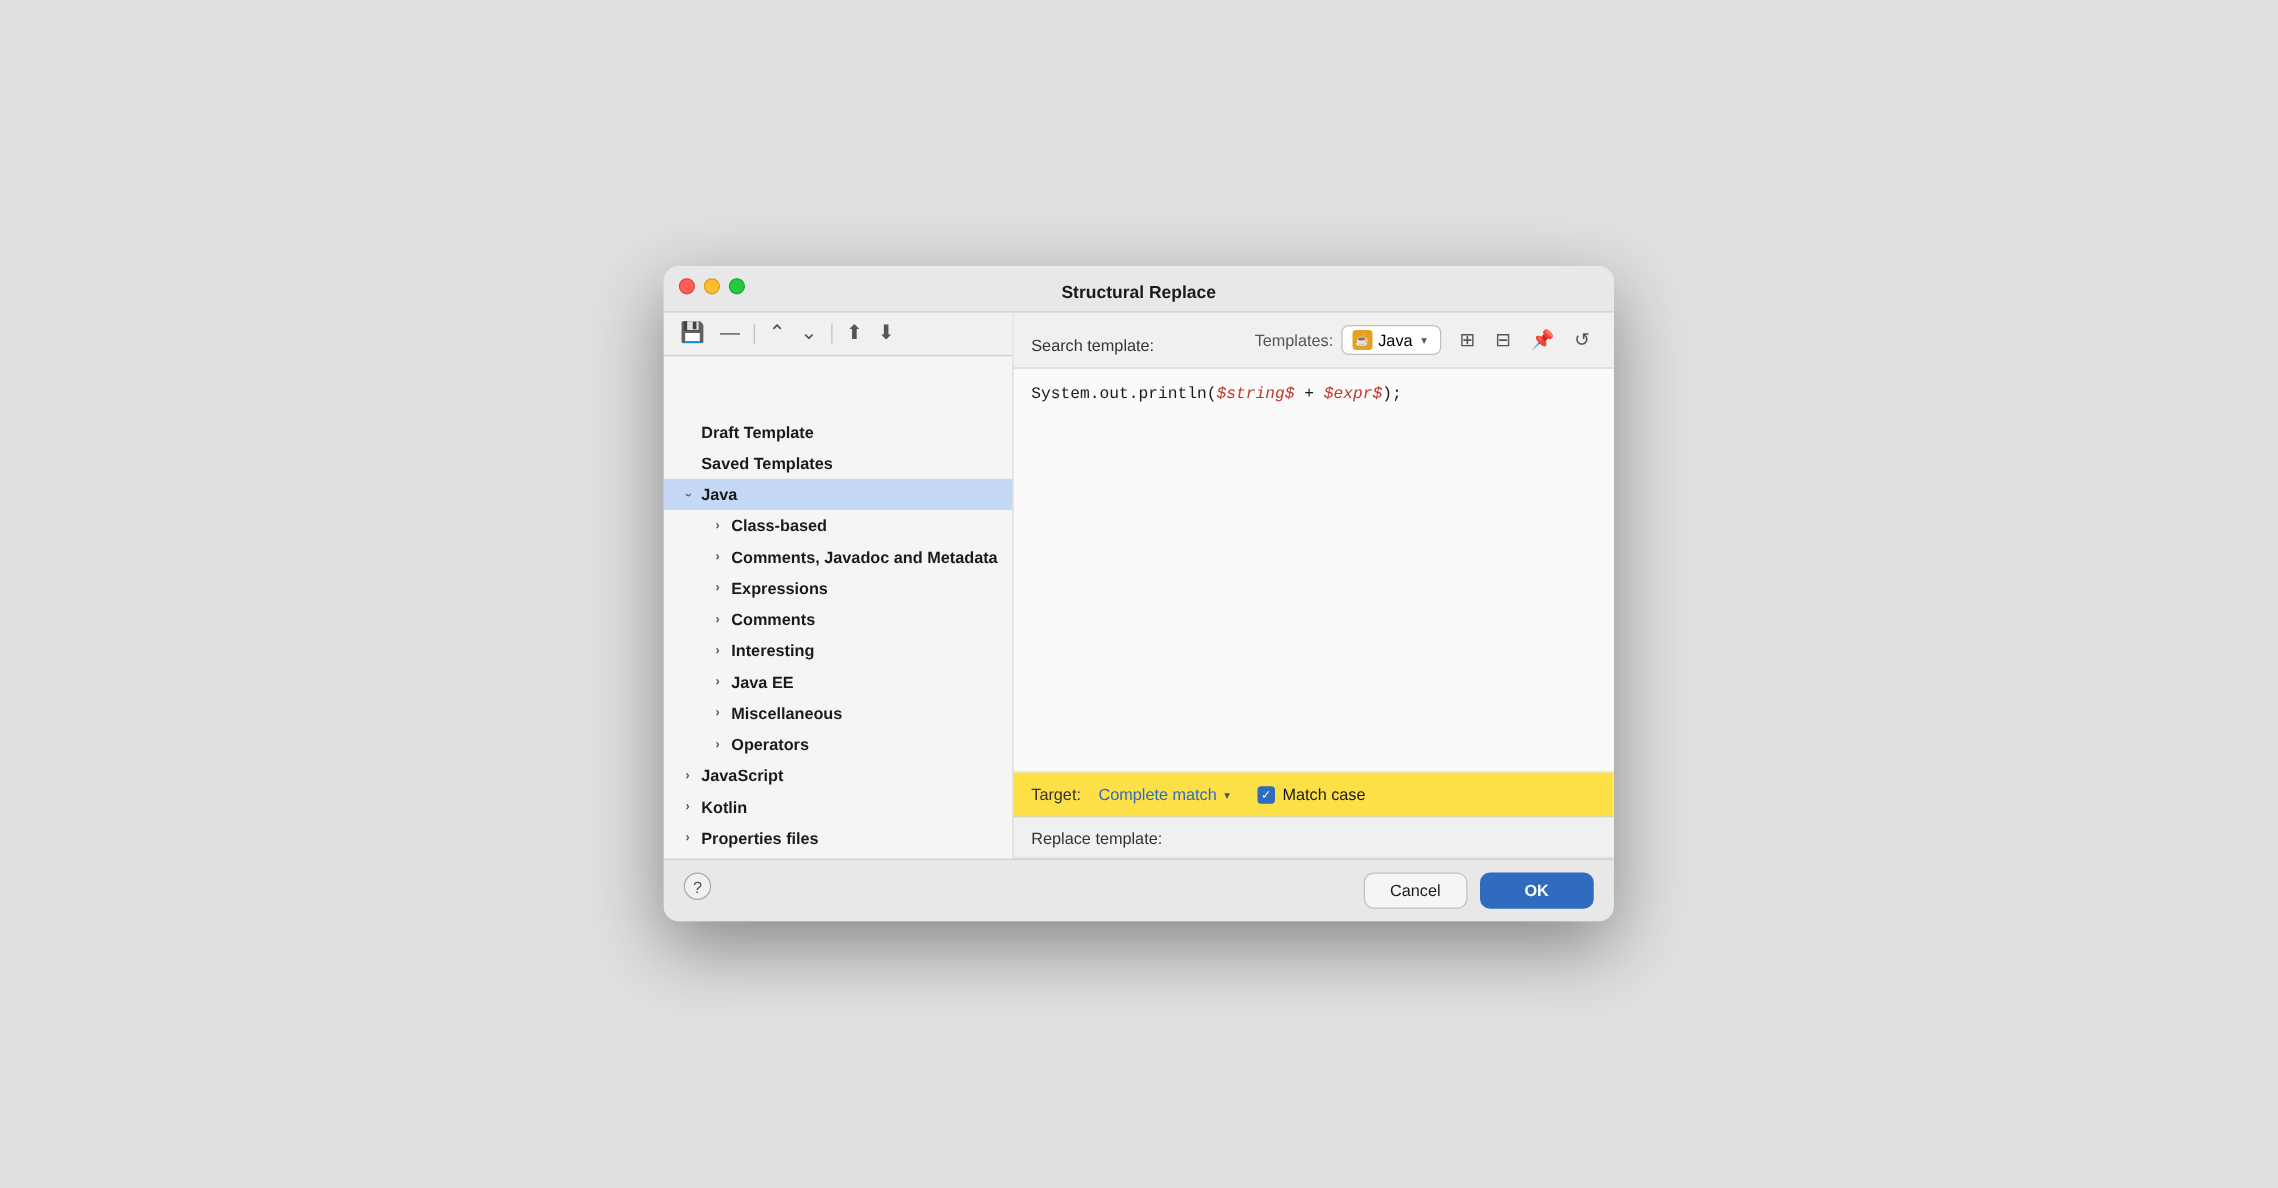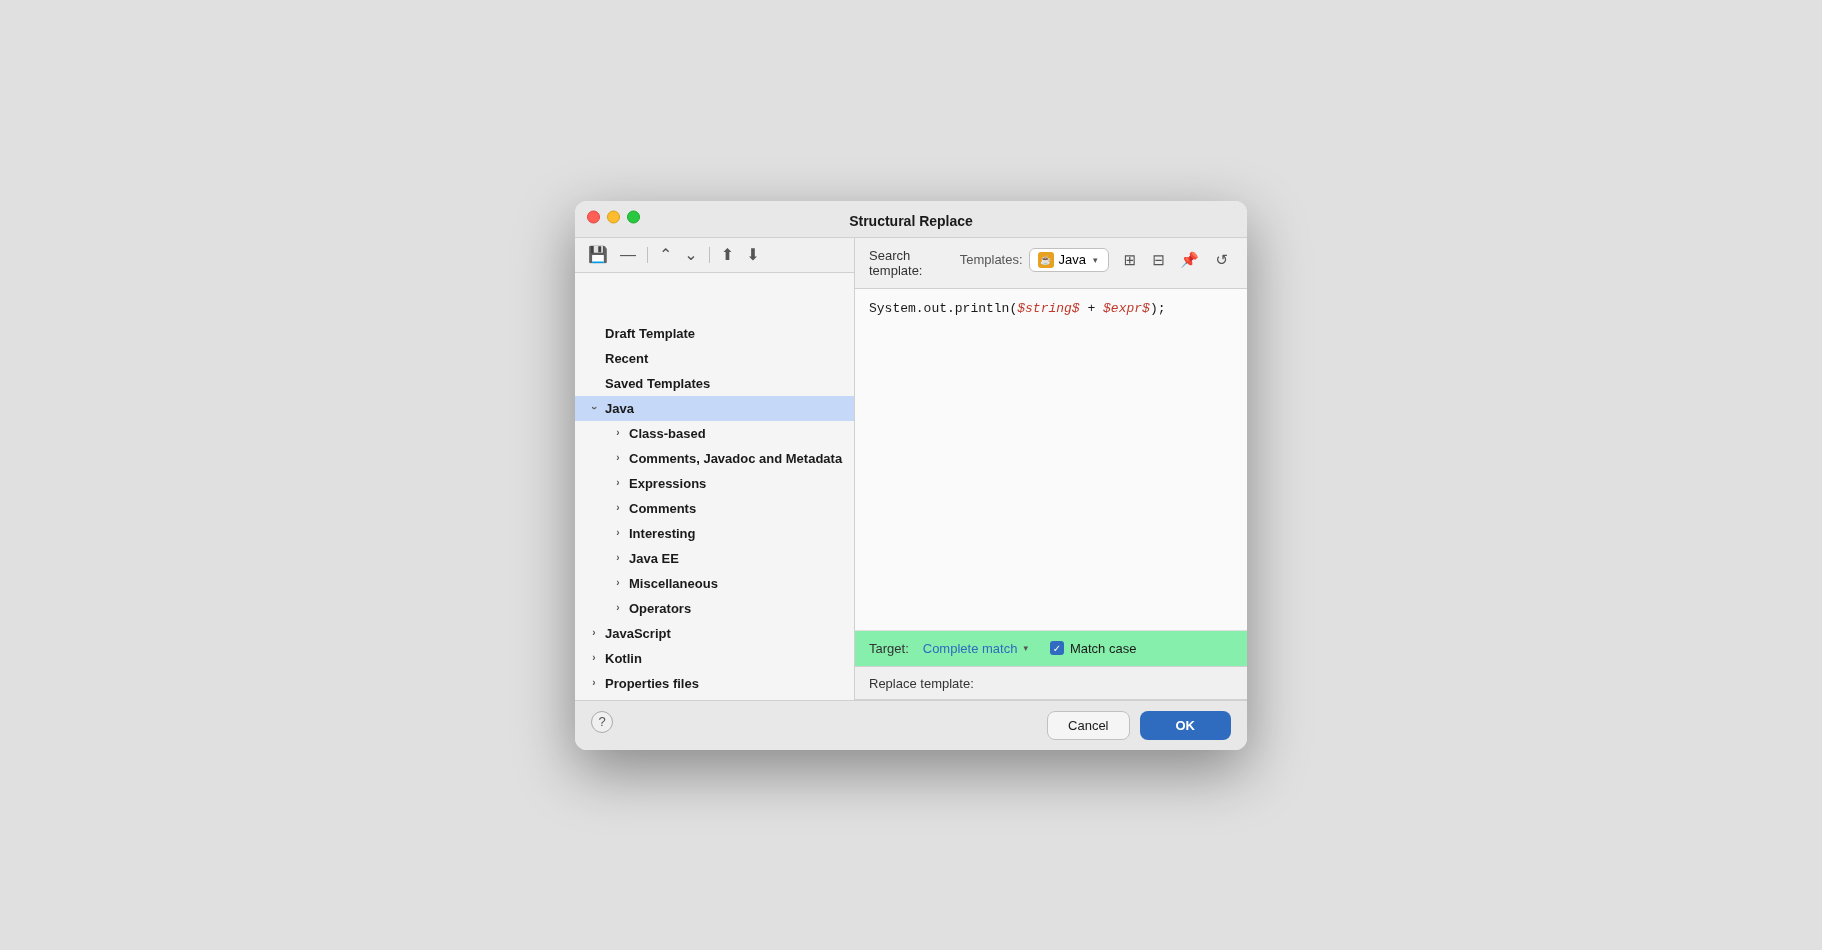--- a/index.html
+++ b/index.html
@@ -6,21 +6,21 @@
     body {
       font-family: -apple-system, BlinkMacSystemFont, 'Helvetica Neue', Arial, sans-serif;
       background: #e0e0e0;
       display: flex;
       justify-content: center;
       align-items: center;
       min-height: 100vh;
       font-size: 14px;
     }
     .dialog {
-      width: 672px;
+      width: 760px;
       background: #f5f5f5;
       border-radius: 12px;
       box-shadow: 0 20px 60px rgba(0,0,0,0.4);
       overflow: hidden;
       display: flex;
       flex-direction: column;
     }
     .title-bar {
       background: #e8e8e8;
       padding: 12px 16px 8px;
@@ -124,21 +124,21 @@
     }
     
     .right-panel {
       flex: 1;
       display: flex;
       flex-direction: column;
       background: #fafafa;
     }
     .panel-header {
       display: flex;
-      align-items: flex-start;
+      align-items: flex-end;
       padding: 10px 14px;
       border-bottom: 1px solid #d0d0d0;
       background: #f0f0f0;
       gap: 10px;
     }
     .panel-label {
       font-size: 13px;
       font-weight: 500;
       color: #333;
     }
@@ -204,21 +204,21 @@
     }
     .code-plain { color: #1a1a1a; }
     .code-red { color: #c0392b; font-style: italic; }
     
     .target-row {
       display: flex;
       align-items: center;
       padding: 8px 14px;
       border-bottom: 1px solid #d0d0d0;
       gap: 10px;
-      background: #86efac;
+      background: #fde047;
     }
     .target-label {
       font-size: 13px;
       color: #333;
       font-weight: 500;
     }
     .complete-match-btn {
       display: flex;
       align-items: center;
       gap: 4px;
@@ -386,24 +386,20 @@
         </button>
       </div>
 
       <div class="tree">
 
         <div class="tree-item bold">
           <span class="tree-arrow"> </span>
           <span>Draft Template</span>
         </div>
 
-        <div class="tree-item bold">
-          <span class="tree-arrow"> </span>
-          <span>Recent</span>
-        </div>
 
         <div class="tree-item bold">
           <span class="tree-arrow"> </span>
           <span>Saved Templates</span>
         </div>
 
         <div class="tree-item bold selected">
           <span class="tree-arrow expanded">›</span>
           <span>Java</span>
         </div>

